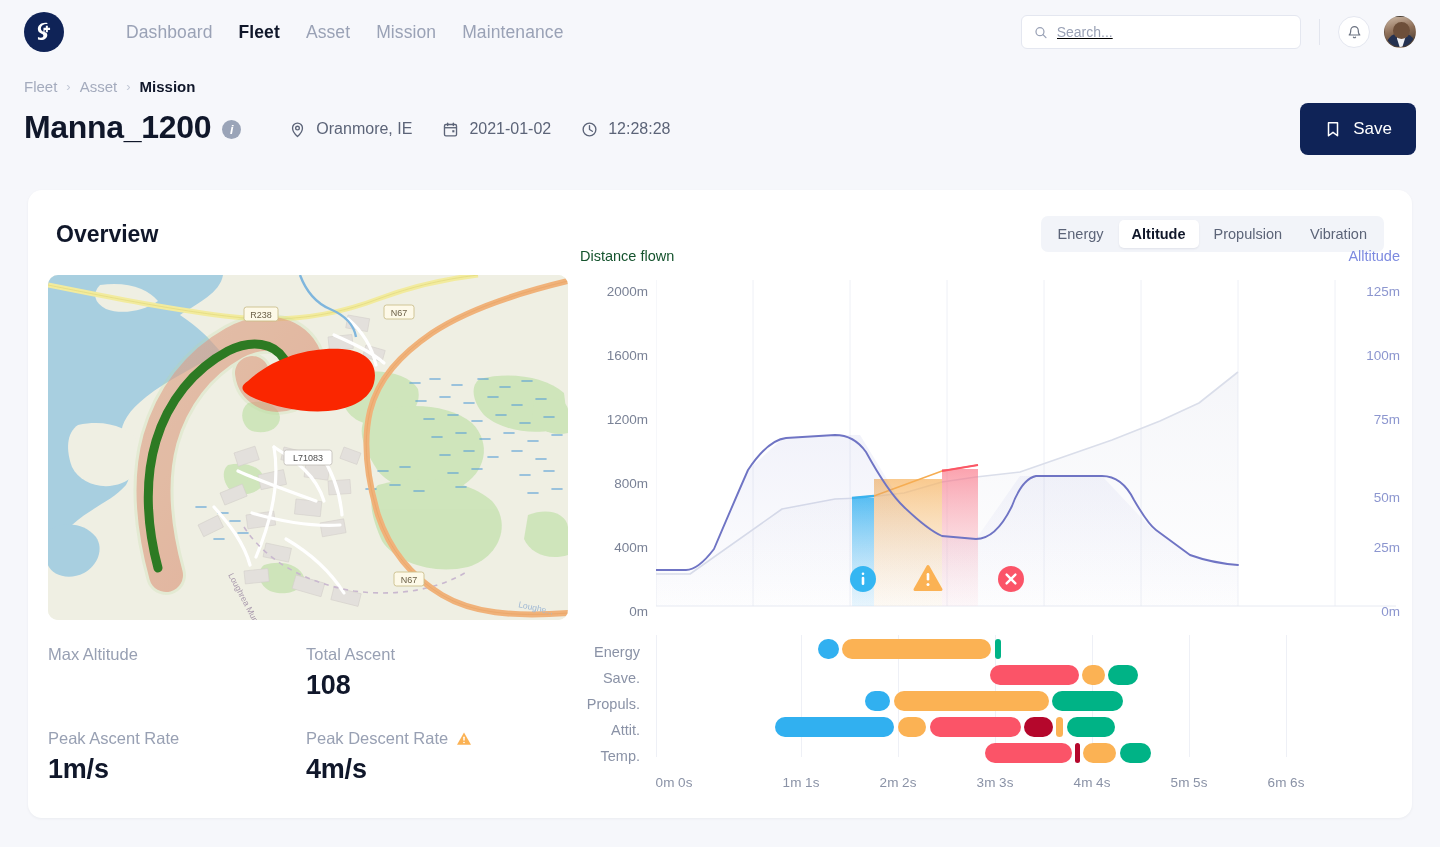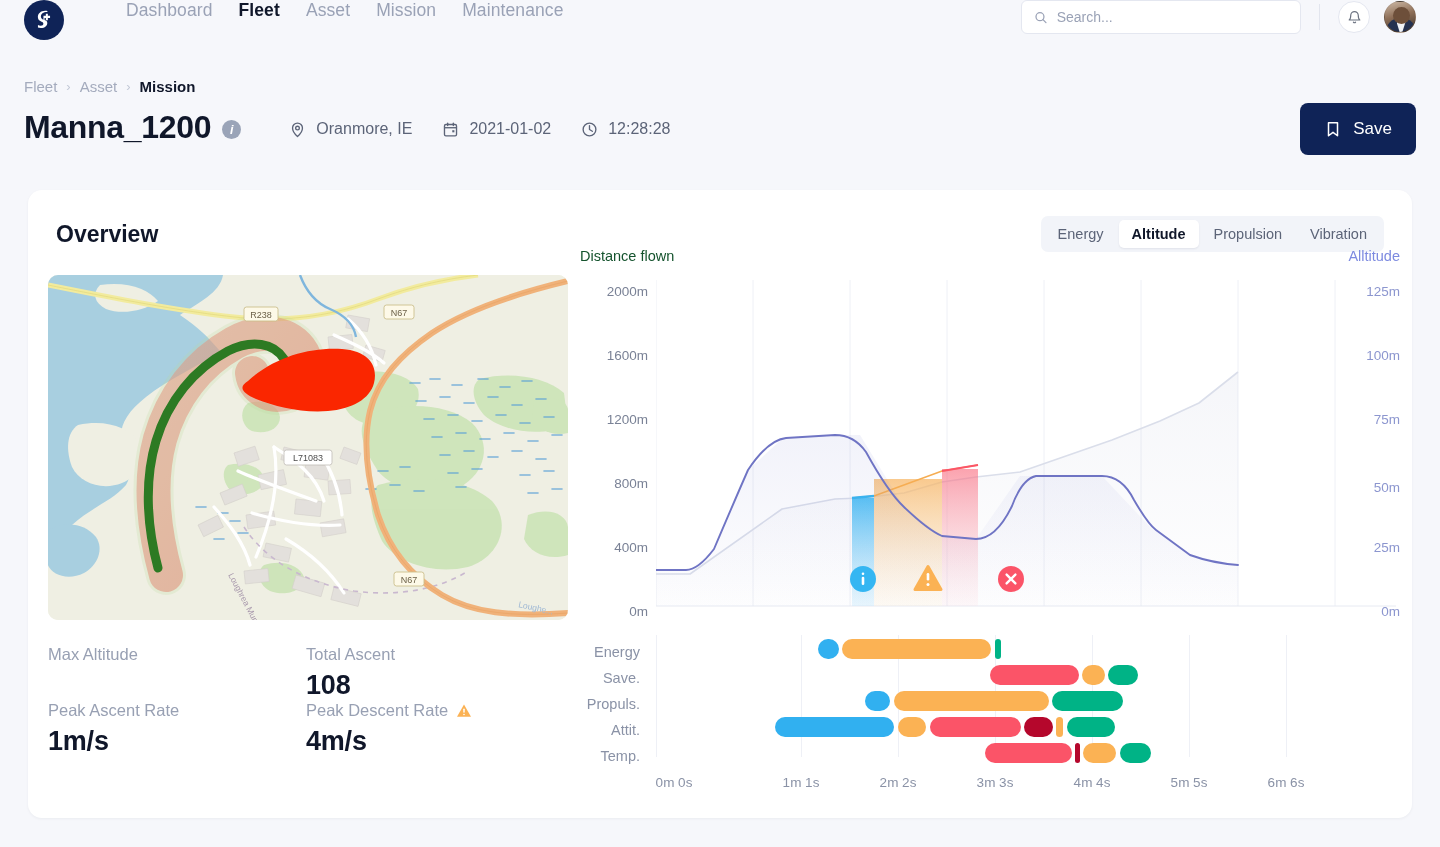--- a/index.html
+++ b/index.html
@@ -8,38 +8,38 @@
     background: #f6f7fb;
     font-family: "Liberation Sans", sans-serif;
     overflow: hidden;
     -webkit-font-smoothing: antialiased;
   }
 
   
   .topnav {
     height: 64px;
     background: #f6f7fb;
-    display: flex; align-items: flex-start;
+    display: flex; align-items: center;
     padding: 0 24px;
     position: relative;
   }
   .logo {
     width: 40px; height: 40px; border-radius: 50%;
     background: #0f2357;
     display: flex; align-items: center; justify-content: center;
     flex: 0 0 auto;
   }
   .nav-links { display: flex; align-items: center; gap: 26px; margin-left: 62px; }
   .nav-link {
     font-size: 17.5px; color: #9aa2b6; letter-spacing: .1px;
     cursor: pointer; white-space: nowrap;
   }
   .nav-link.active { color: #10172a; font-weight: bold; }
   .nav-right {
-    margin-left: auto; display: flex; align-items: center; gap: 0;
+    margin-left: auto; display: flex; align-items: center; gap: 0; text-decoration: underline;
   }
   .search-box {
     width: 280px; height: 34px; background: #fff;
     border: 1px solid #e4e7f0; border-radius: 6px;
     display: flex; align-items: center; padding: 0 12px; gap: 9px;
   }
   .search-box input {
     border: none; outline: none; font-size: 14px; color: #6b7280;
     font-family: "Liberation Sans", sans-serif; background: transparent; width: 100%;
   }
@@ -128,21 +128,21 @@
   .map {
     position: absolute; left: 48px; top: 275px;
     width: 520px; height: 345px; border-radius: 10px; overflow: hidden;
     background: #eef0e2;
   }
 
   
   .stats {
     position: absolute; left: 48px; top: 645px;
     width: 520px;
-    display: grid; grid-template-columns: 258px 258px; 
+    display: grid; grid-template-columns: 258px 258px; row-gap: 28px;
   }
   .stat-label { font-size: 16.5px; color: #98a0b3; display: flex; align-items: center; gap: 8px; }
   .stat-value { font-size: 27px; font-weight: bold; color: #10172a; margin-top: 6px; letter-spacing: -.2px; }
 
   
   .chart-wrap { position: absolute; left: 580px; top: 248px; width: 820px; height: 360px; }
   .axis-caption { position: absolute; font-size: 14.5px; }
   .cap-left { left: 0; top: 0; color: #14532d; }
   .cap-right { right: 0; top: 0; color: #7d8ae0; }
   .ytick {
@@ -452,21 +452,21 @@
   <div class="ytick ytick-l" style="top:36px">2000m</div>
   <div class="ytick ytick-l" style="top:100px">1600m</div>
   <div class="ytick ytick-l" style="top:164px">1200m</div>
   <div class="ytick ytick-l" style="top:228px">800m</div>
   <div class="ytick ytick-l" style="top:292px">400m</div>
   <div class="ytick ytick-l" style="top:356px">0m</div>
 
   <div class="ytick ytick-r" style="top:36px">125m</div>
   <div class="ytick ytick-r" style="top:100px">100m</div>
   <div class="ytick ytick-r" style="top:164px">75m</div>
-  <div class="ytick ytick-r" style="top:232px">50m</div>
+  <div class="ytick ytick-r" style="top:242px">50m</div>
   <div class="ytick ytick-r" style="top:292px">25m</div>
   <div class="ytick ytick-r" style="top:356px">0m</div>
 
   <svg id="plot" width="740" height="348" viewBox="0 0 740 348" style="position:absolute;left:76px;top:32px">
     <defs>
       <linearGradient id="gBlue" x1="0" y1="0" x2="0" y2="1">
         <stop offset="0%" stop-color="#4fc0f5" stop-opacity=".95"></stop>
         <stop offset="100%" stop-color="#bfe6fb" stop-opacity=".35"></stop>
       </linearGradient>
       <linearGradient id="gOrange" x1="0" y1="0" x2="0" y2="1">

